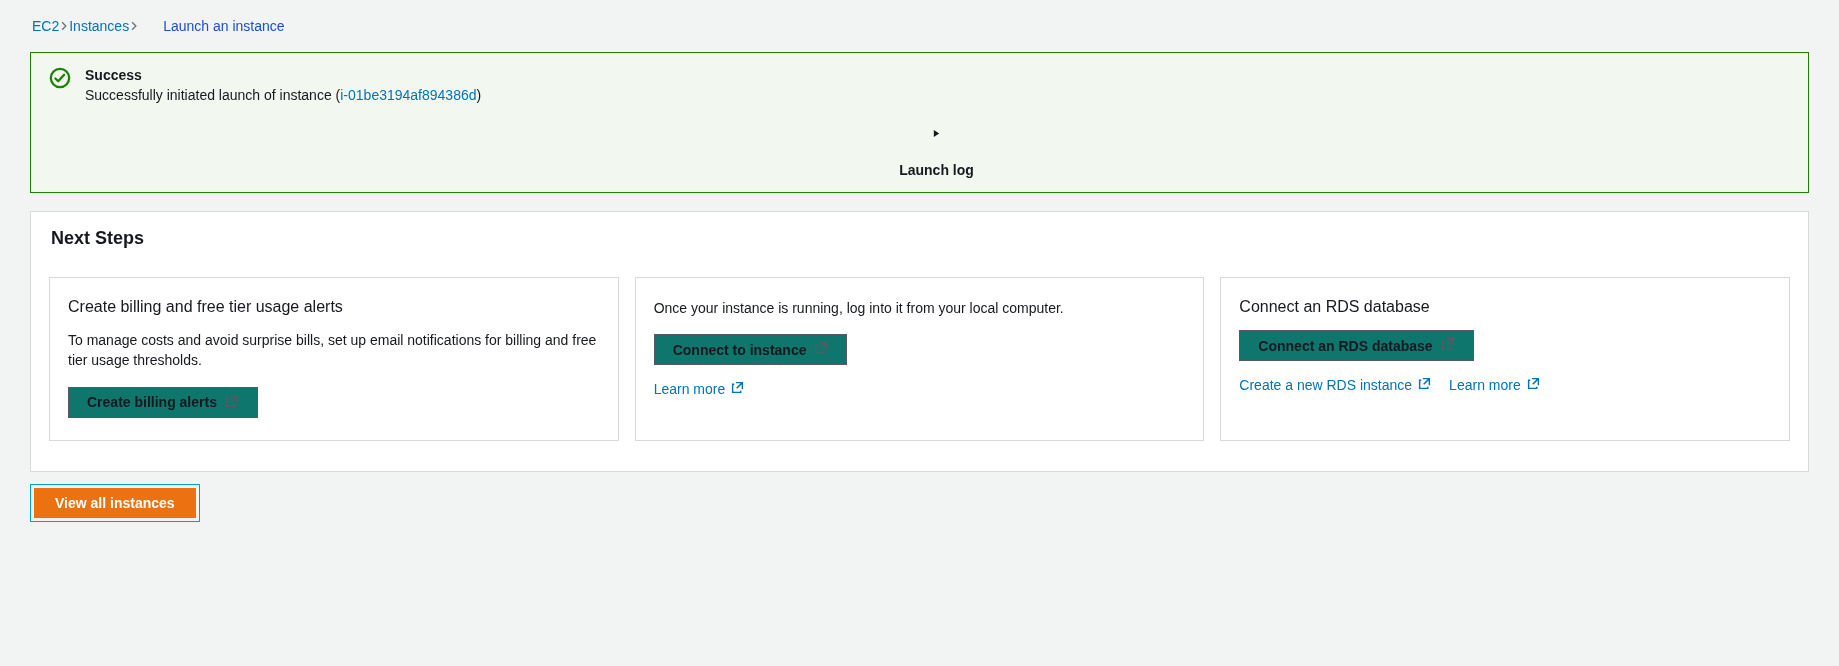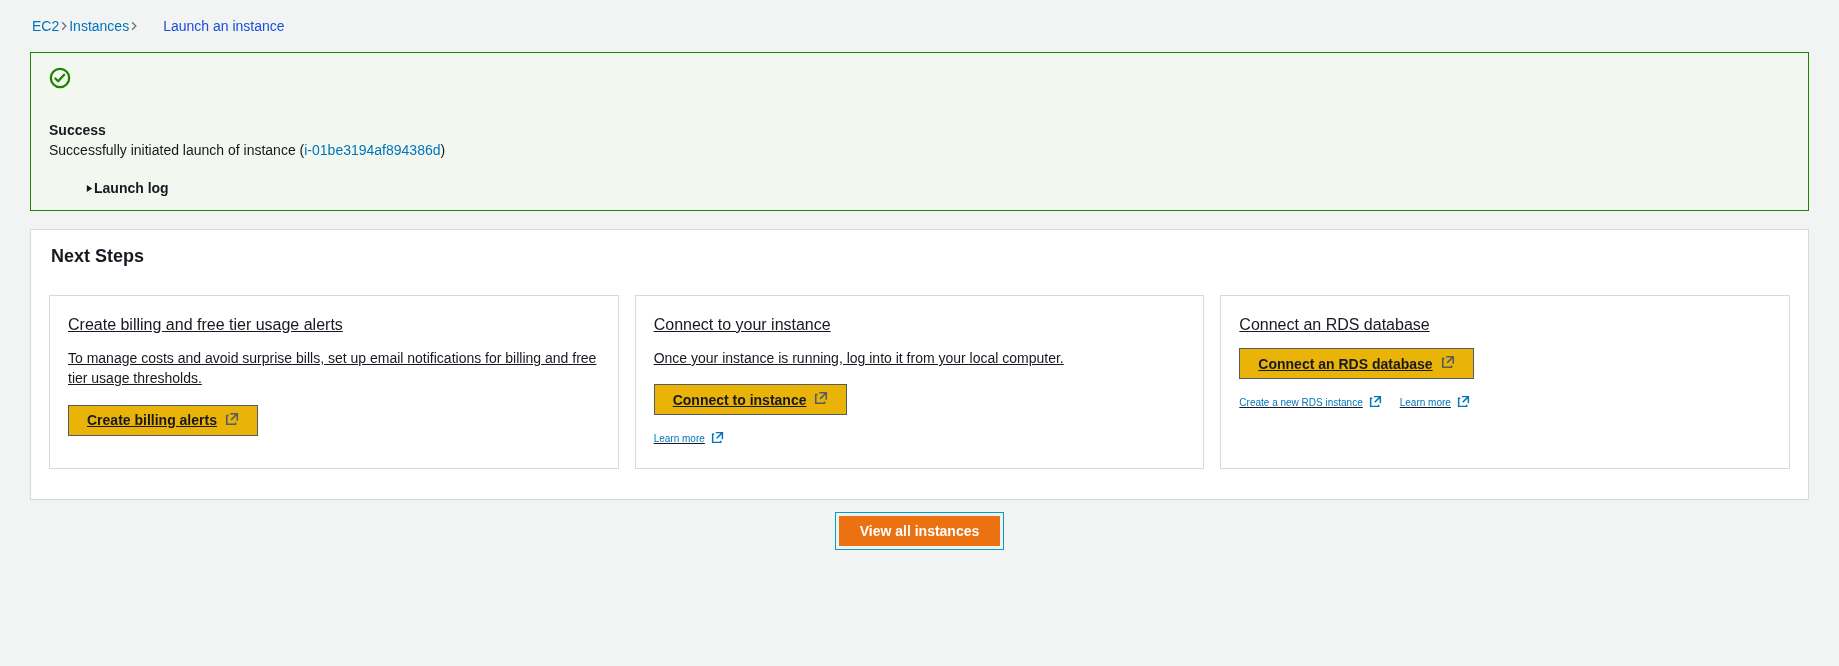--- a/index.html
+++ b/index.html
@@ -27,54 +27,54 @@
   .breadcrumb .sep svg { display: block; }
   .breadcrumb .current { color: #1d4ed8; margin-left: 24px; }
 
   
   .alert {
     border: 1px solid #1d8102;
     background: #f2f8f0;
     padding: 14px 20px 14px 18px;
     margin-bottom: 18px;
   }
-  .alert-top { display: flex; align-items: flex-start; gap: 30px; flex-direction: column; }
+  .alert-top { display: flex; align-items: flex-start; gap: 14px; }
   .alert-title { font-weight: 700; font-size: 14px; color: #16191f; }
   .alert-msg { font-size: 14px; color: #16191f; margin-top: 4px; }
   .alert-msg a { color: #0073bb; text-decoration: none; cursor: pointer; }
   .launch-log {
     display: flex;
     align-items: center;
-    gap: 0;
+    gap: 21px;
     margin-left: 36px;
     margin-top: 22px;
     cursor: pointer;
     font-weight: 700;
     font-size: 14px;
     color: #16191f;
+    flex-direction: column;
   }
 
   
   .panel {
     background: #fff;
     border: 1px solid #d5dbdb;
   }
   .panel-header {
     padding: 16px 20px 8px 20px;
   }
   .panel-header h2 {
     font-size: 18px;
     font-weight: 700;
     color: #16191f;
   }
   .cards {
     display: flex;
     gap: 16px;
     padding: 20px 18px 30px 18px;
-    text-decoration: underline;
   }
   .card {
     flex: 1;
     border: 1px solid #d5dbdb;
     padding: 20px 18px 22px 18px;
     background: #fff;
     display: flex;
     flex-direction: column;
   }
   .card h3 {
@@ -87,47 +87,47 @@
     font-size: 14px;
     color: #16191f;
     line-height: 1.45;
     margin-bottom: 16px;
   }
   .btn {
     display: inline-flex;
     align-items: center;
     gap: 8px;
     border: 1px solid #545b64;
-    background: #eab308;
+    background: #0f766e;
     color: #16191f;
     font-weight: 700;
     font-size: 14px;
     padding: 6px 18px;
     cursor: pointer;
     align-self: flex-start;
   }
   .card-links {
     margin-top: 16px;
     display: flex;
     gap: 18px;
-    font-size: 10px;
+    font-size: 14px;
   }
   .card-links a {
     color: #0073bb;
     text-decoration: none;
     display: inline-flex;
     align-items: center;
     gap: 6px;
     cursor: pointer;
   }
 
   
   .footer-actions {
     display: flex;
-    justify-content: center;
+    justify-content: flex-start;
     margin-top: 12px;
   }
   .primary-wrap {
     border: 1px solid #00a1c9;
     padding: 3px;
   }
   .btn-primary {
     background: #ec7211;
     color: #fff;
     border: 1px solid #ec7211;
@@ -196,21 +196,20 @@
         <span>Create billing alerts</span>
         <span class="ext-icon">
           <svg width="14" height="14" viewBox="0 0 16 16">
               <path d="M6 2h8v8M14 2L7 9M12 12v2H2V4h2" fill="none" stroke="#545b64" stroke-width="1.8"></path>
             </svg>
         </span>
       </button>
     </div>
 
     <div class="card">
-      <h3>Connect to your instance</h3>
       <p>Once your instance is running, log into it from your local computer.</p>
       <button class="btn">
         <span>Connect to instance</span>
         <span class="ext-icon">
           <svg width="14" height="14" viewBox="0 0 16 16">
               <path d="M6 2h8v8M14 2L7 9M12 12v2H2V4h2" fill="none" stroke="#545b64" stroke-width="1.8"></path>
             </svg>
         </span>
       </button>
       <div class="card-links">

